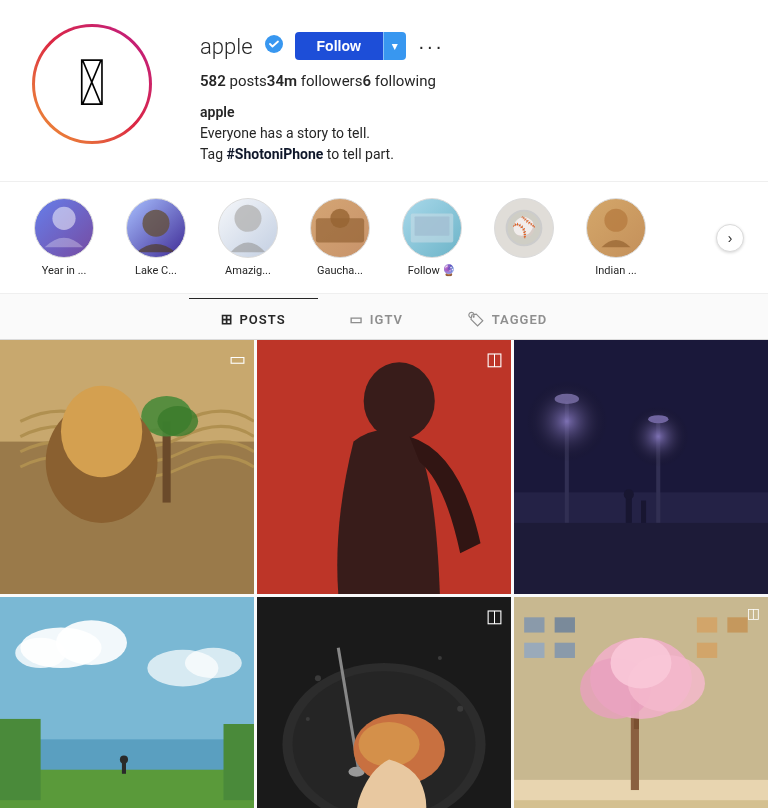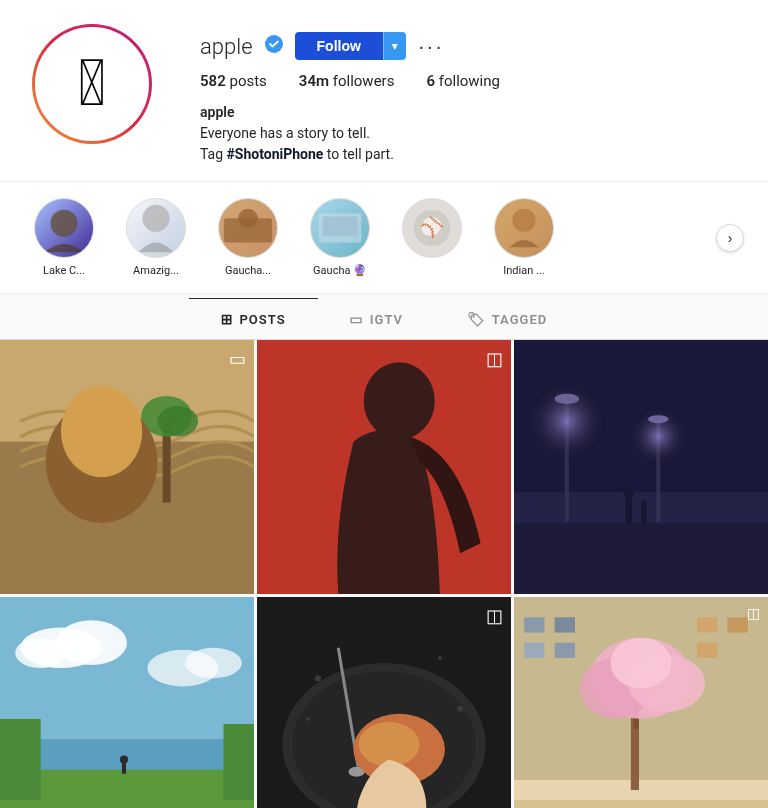--- a/index.html
+++ b/index.html
@@ -98,21 +98,20 @@
       background: none;
       border: none;
       font-size: 20px;
       color: #262626;
       cursor: pointer;
       letter-spacing: 2px;
     }
 
     .stats-row {
       display: flex;
-      gap: 32px;
       margin-bottom: 12px;
     }
 
     .stat-item {
       font-size: 15px;
       color: #262626;
     }
 
     .stat-count {
       font-weight: 600;
@@ -341,20 +340,29 @@
       <div class="bio-text">
         <span>Tag </span><span class="bio-hashtag">#ShotoniPhone</span><span> to tell part.</span>
       </div>
     </div>
   </div>
 </div>
 
 <div class="stories-section">
   <div class="stories-scroll">
     <div class="story-item">
+      <div class="story-thumb story-thumb-1">
+        <svg viewBox="0 0 60 60">
+            <circle cx="30" cy="20" r="12" fill="rgba(255,255,255,0.5)"></circle>
+            <path d="M10 50 Q30 30 50 50" fill="rgba(255,255,255,0.3)"></path>
+          </svg>
+      </div>
+      <span class="story-label">Year in ...</span>
+    </div>
+    <div class="story-item">
       <div class="story-thumb story-thumb-3">
         <svg viewBox="0 0 60 60">
             <circle cx="30" cy="25" r="14" fill="rgba(100,80,60,0.8)"></circle>
             <path d="M10 55 Q30 38 50 55" fill="rgba(80,60,40,0.7)"></path>
           </svg>
       </div>
       <span class="story-label">Lake C...</span>
     </div>
     <div class="story-item">
       <div class="story-thumb story-thumb-2">
@@ -374,21 +382,21 @@
       </div>
       <span class="story-label">Gaucha...</span>
     </div>
     <div class="story-item">
       <div class="story-thumb story-thumb-5">
         <svg viewBox="0 0 60 60">
             <rect x="8" y="15" width="44" height="30" rx="2" fill="rgba(200,220,230,0.6)"></rect>
             <rect x="12" y="18" width="36" height="20" rx="1" fill="rgba(160,190,210,0.8)"></rect>
           </svg>
       </div>
-      <span class="story-label">Gaucha 🔮</span>
+      <span class="story-label">Follow 🔮</span>
     </div>
     <div class="story-item">
       <div class="story-thumb story-thumb-6" style="background:#e0ddd8;">
         <svg viewBox="0 0 60 60">
             <circle cx="30" cy="30" r="18" fill="rgba(200,200,190,0.7)" stroke="#ccc" stroke-width="2"></circle>
             <text x="30" y="36" text-anchor="middle" font-size="20">⚾</text>
           </svg>
       </div>
       <span class="story-label"></span>
     </div>

